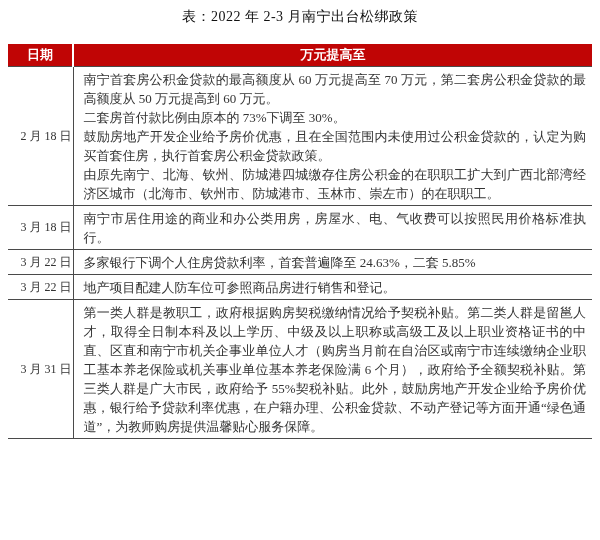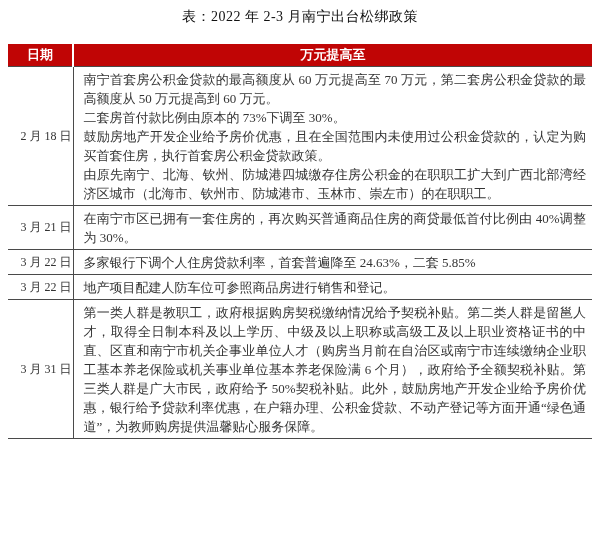--- a/index.html
+++ b/index.html
@@ -64,39 +64,39 @@
         <tr>
           <td class="date-cell">2 月 18 日</td>
           <td class="content-cell">
             <div class="para">南宁首套房公积金贷款的最高额度从 60 万元提高至 70 万元，第二套房公积金贷款的最高额度从 50 万元提高到 60 万元。</div>
             <div class="para">二套房首付款比例由原本的 73%下调至 30%。</div>
             <div class="para">鼓励房地产开发企业给予房价优惠，且在全国范围内未使用过公积金贷款的，认定为购买首套住房，执行首套房公积金贷款政策。</div>
             <div class="para">由原先南宁、北海、钦州、防城港四城缴存住房公积金的在职职工扩大到广西北部湾经济区城市（北海市、钦州市、防城港市、玉林市、崇左市）的在职职工。</div>
           </td>
         </tr>
         <tr>
-          <td class="date-cell">3 月 21 日</td>
+          <td class="date-cell">3 月 18 日</td>
           <td class="content-cell">
-            <div class="para">在南宁市区已拥有一套住房的，再次购买普通商品住房的商贷最低首付比例由 40%调整为 30%。</div>
+            <div class="para">南宁市居住用途的商业和办公类用房，房屋水、电、气收费可以按照民用价格标准执行。</div>
           </td>
         </tr>
         <tr>
           <td class="date-cell">3 月 22 日</td>
           <td class="content-cell">
             <div class="para">多家银行下调个人住房贷款利率，首套普遍降至 24.63%，二套 5.85%</div>
           </td>
         </tr>
         <tr>
           <td class="date-cell">3 月 22 日</td>
           <td class="content-cell">
             <div class="para">地产项目配建人防车位可参照商品房进行销售和登记。</div>
           </td>
         </tr>
         <tr>
           <td class="date-cell">3 月 31 日</td>
           <td class="content-cell">
-            <div class="para">第一类人群是教职工，政府根据购房契税缴纳情况给予契税补贴。第二类人群是留邕人才，取得全日制本科及以上学历、中级及以上职称或高级工及以上职业资格证书的中直、区直和南宁市机关企事业单位人才（购房当月前在自治区或南宁市连续缴纳企业职工基本养老保险或机关事业单位基本养老保险满 6 个月），政府给予全额契税补贴。第三类人群是广大市民，政府给予 50%契税补贴。此外，鼓励房地产开发企业给予房价优惠，银行给予贷款利率优惠，在户籍办理、公积金贷款、不动产登记等方面开通“绿色通道”，为教师购房提供温馨贴心服务保障。</div>
+            <div class="para">第一类人群是教职工，政府根据购房契税缴纳情况给予契税补贴。第二类人群是留邕人才，取得全日制本科及以上学历、中级及以上职称或高级工及以上职业资格证书的中直、区直和南宁市机关企事业单位人才（购房当月前在自治区或南宁市连续缴纳企业职工基本养老保险或机关事业单位基本养老保险满 6 个月），政府给予全额契税补贴。第三类人群是广大市民，政府给予 55%契税补贴。此外，鼓励房地产开发企业给予房价优惠，银行给予贷款利率优惠，在户籍办理、公积金贷款、不动产登记等方面开通“绿色通道”，为教师购房提供温馨贴心服务保障。</div>
           </td>
         </tr>
       </tbody>
   </table>
 
 </div>
 
 </body></html>

